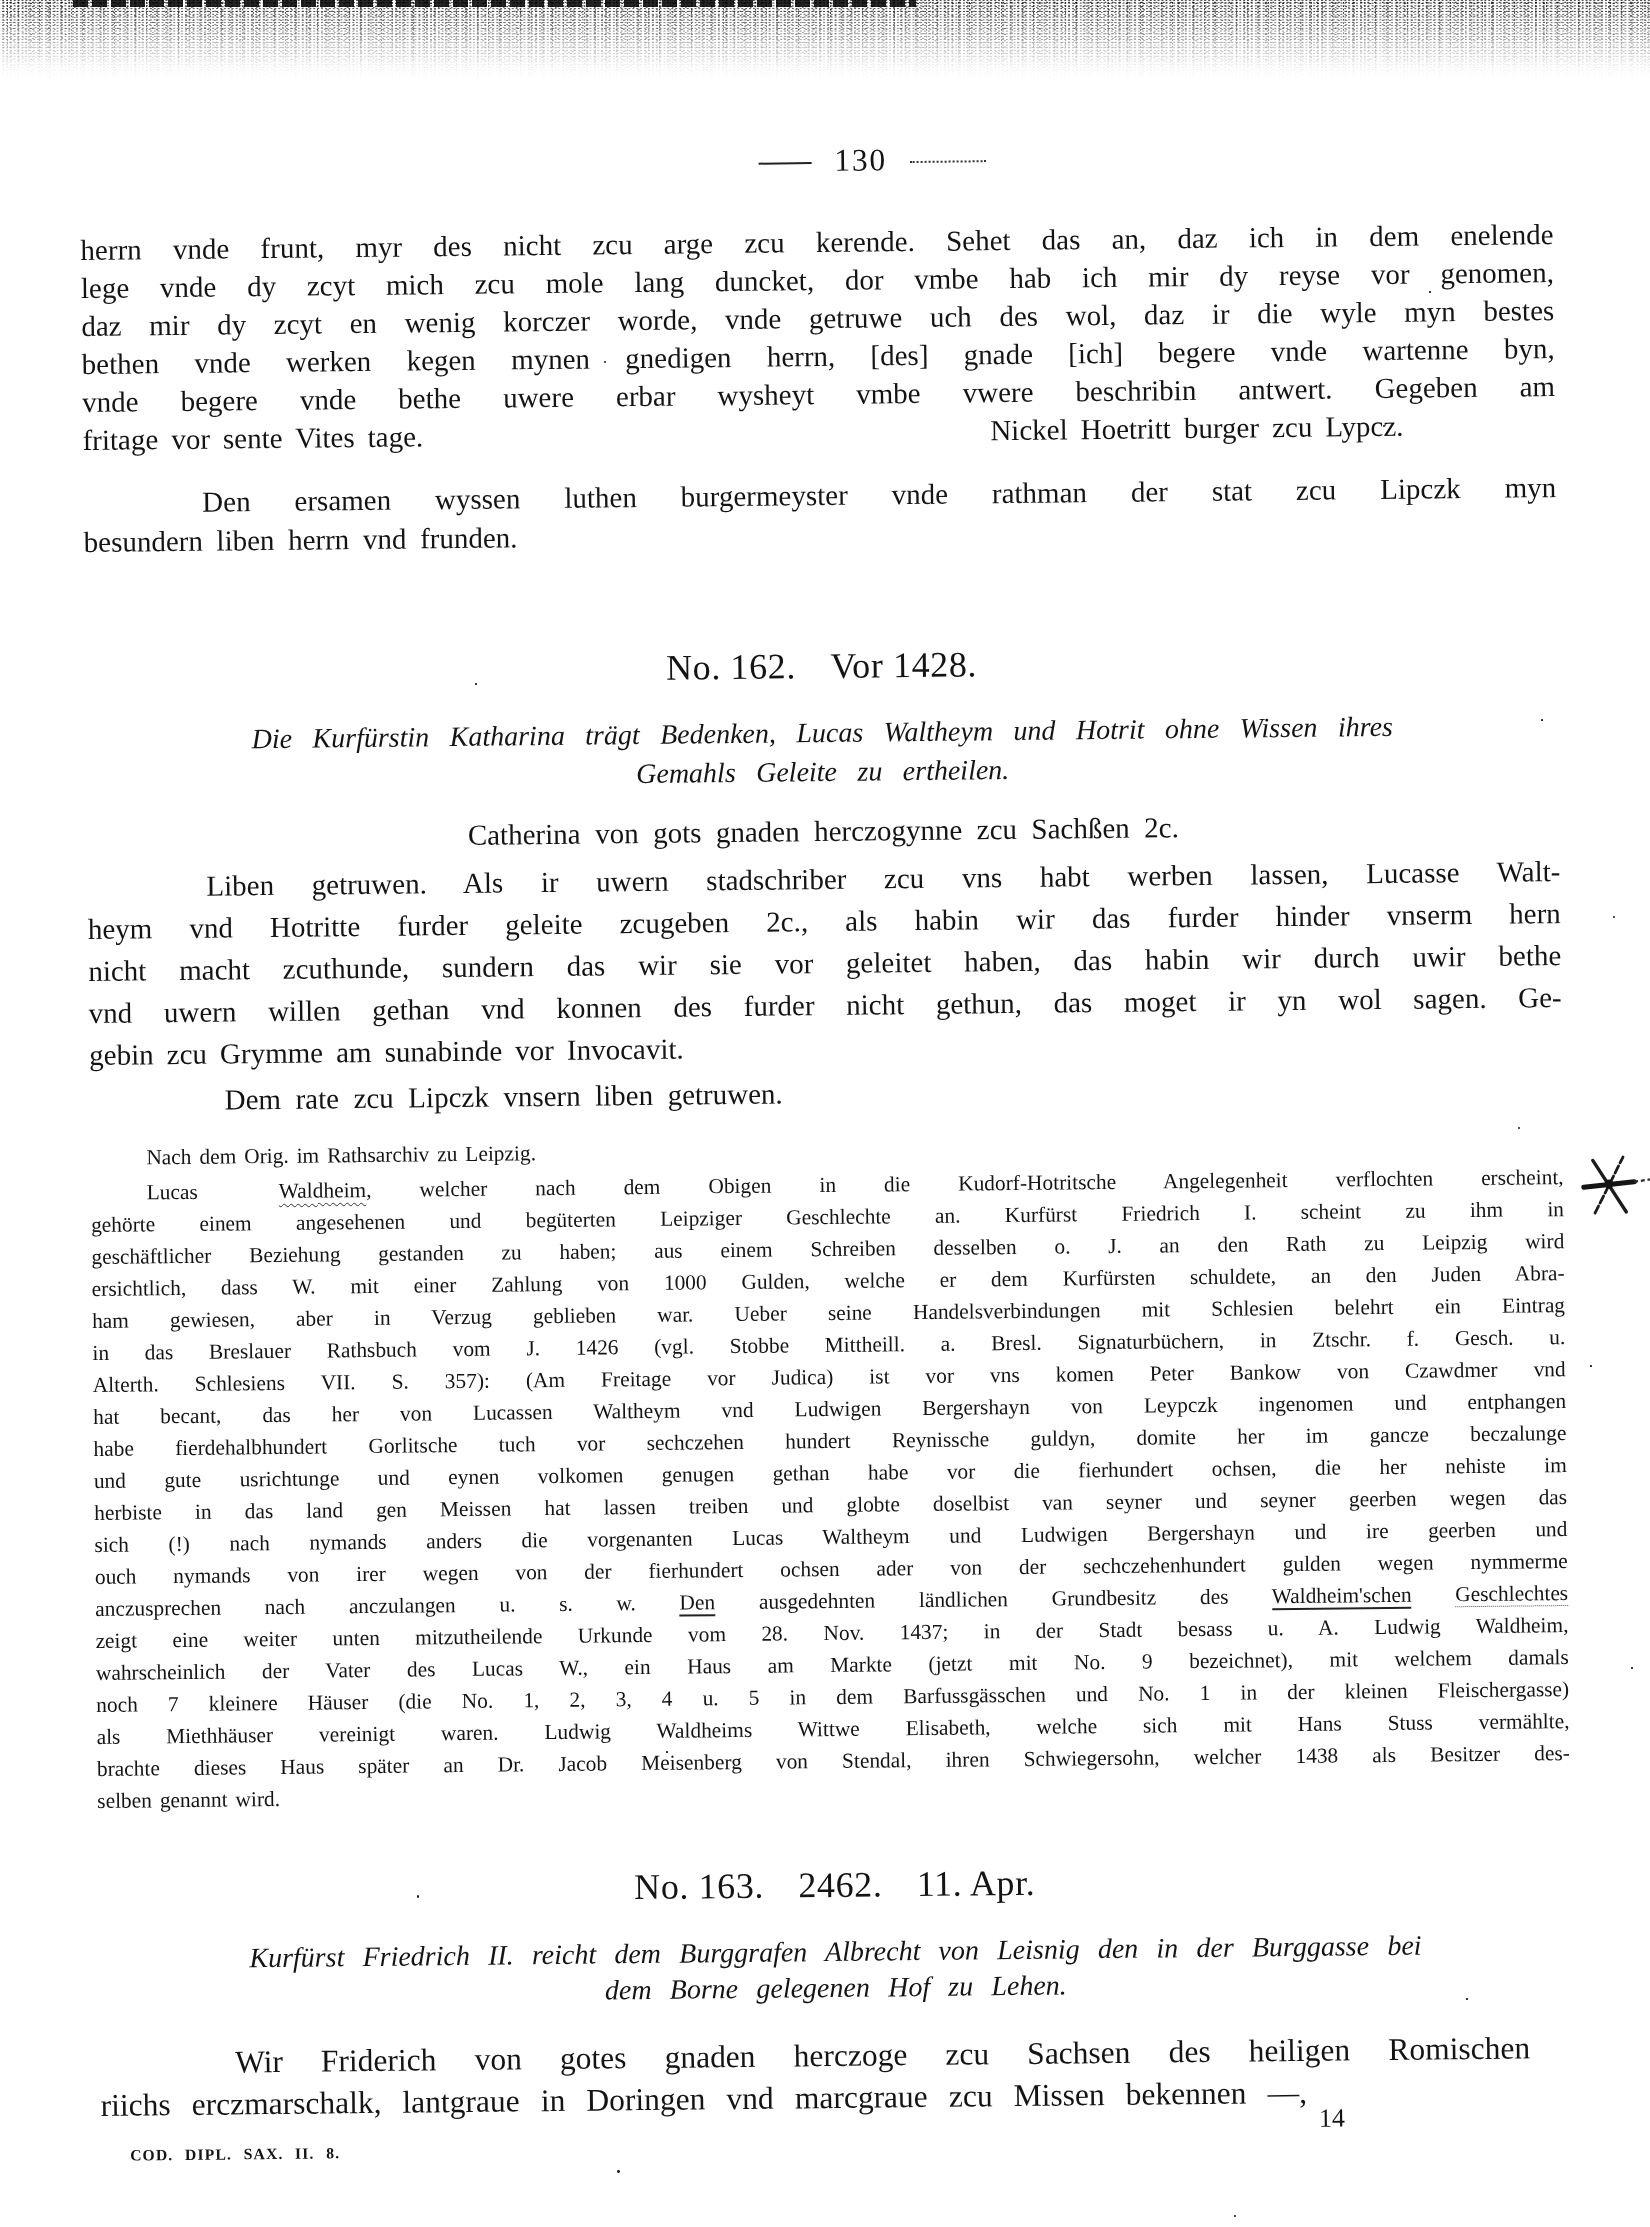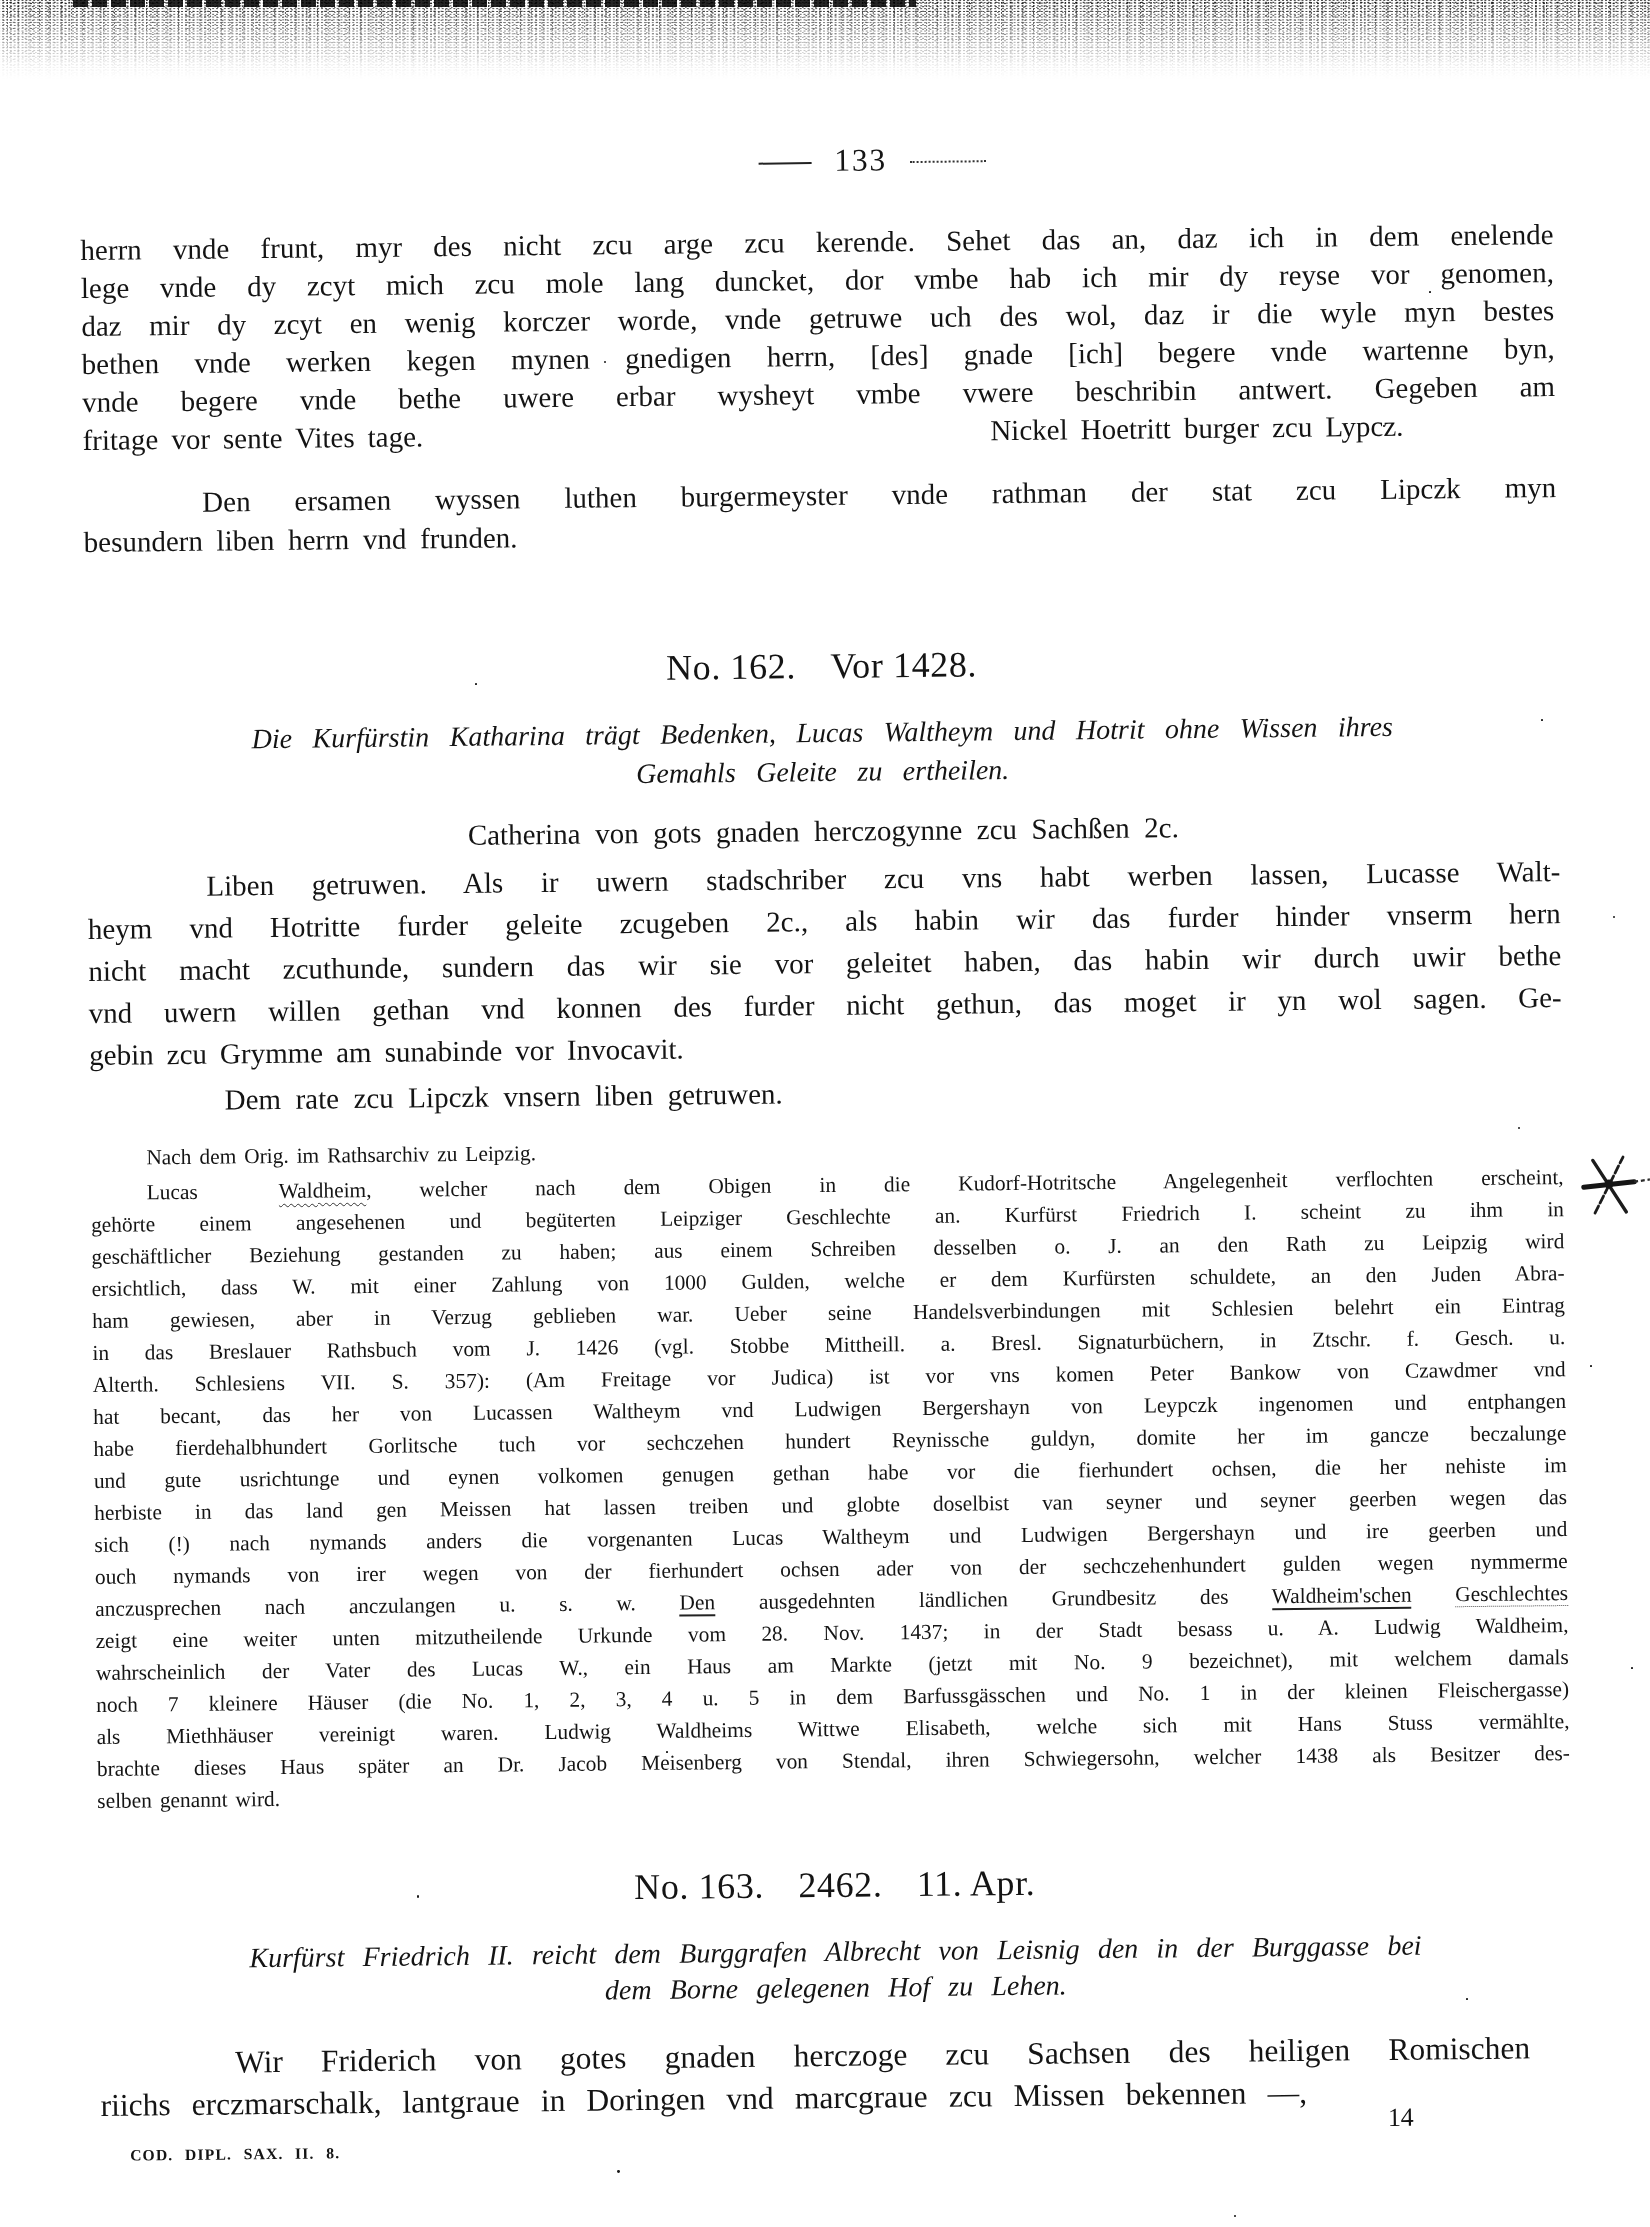--- a/index.html
+++ b/index.html
@@ -57,37 +57,37 @@
   .comm{top:1169px;font-size:21.4px;line-height:32px;word-spacing:0.12em;}
   .u-wavy{text-decoration:underline wavy 1.4px #333;text-underline-offset:4.5px;margin-left:33px;}
   .u-solid{border-bottom:2.2px solid #222;}
   .u-dotted{border-bottom:1.7px dotted #555;}
   
   .h163{top:1864px;text-align:center;font-size:36px;line-height:43px;letter-spacing:0.6px;}
   .sum163{top:1934px;text-align:center;font-style:italic;font-size:28px;line-height:36px;word-spacing:0.40em;}
   .body163{top:2035px;font-size:31.5px;line-height:42px;word-spacing:0.42em;}
   .body163 .first{text-indent:135px;}
   
-  .f14{top:2109px;left:1287px;width:67px;font-size:26px;}
+  .f14{top:2109px;left:1218px;width:67px;font-size:26px;}
   .fsig{top:2139px;left:29px;width:506px;font-size:15.7px;font-weight:bold;letter-spacing:1.1px;word-spacing:6.7px;}
   
   .astmark{position:absolute;left:1568px;top:1147px;width:82px;height:84px;}
   
   .speck{position:absolute;background:#1a1a1a;border-radius:50%;}
 </style>
 </head>
 <body>
 
 <div class="noise"></div>
 
 <div class="content">
 
   <div class="abs pagehead">
     <span class="rule-solid"></span>
-    <span>133</span>
+    <span>130</span>
     <span class="rule-dotted"></span>
   </div>
 
   <div class="abs p1">
     <div class="line just">herrn vnde frunt, myr des nicht zcu arge zcu kerende. Sehet das an, daz ich in dem enelende</div>
     <div class="line just">lege vnde dy zcyt mich zcu mole lang duncket, dor vmbe hab ich mir dy reyse vor genomen,</div>
     <div class="line just">daz mir dy zcyt en wenig korczer worde, vnde getruwe uch des wol, daz ir die wyle myn bestes</div>
     <div class="line just">bethen vnde werken kegen mynen gnedigen herrn, [des] gnade [ich] begere vnde wartenne byn,</div>
     <div class="line just">vnde begere vnde bethe uwere erbar wysheyt vmbe vwere beschribin antwert. Gegeben am</div>
     <div class="line sigline">

